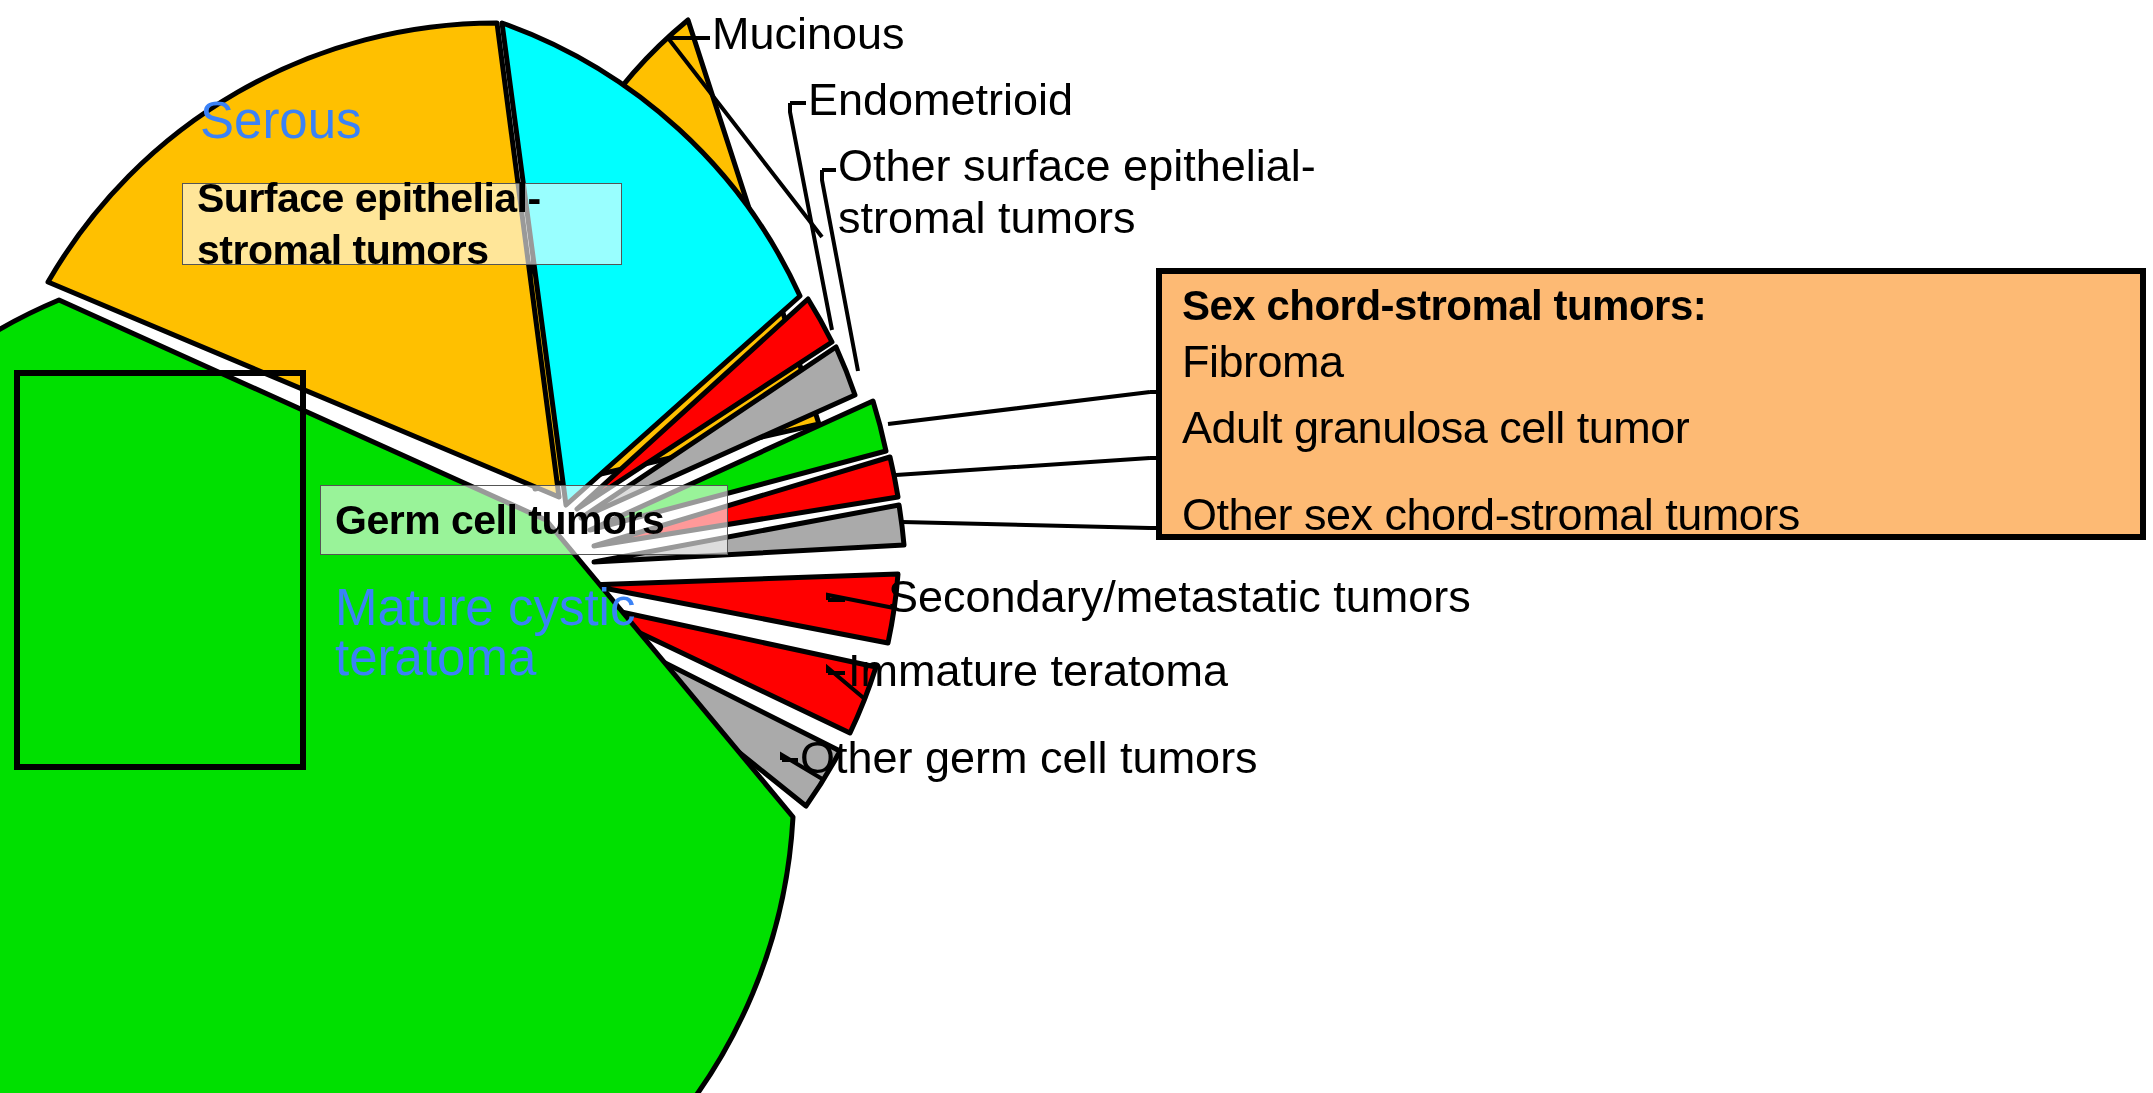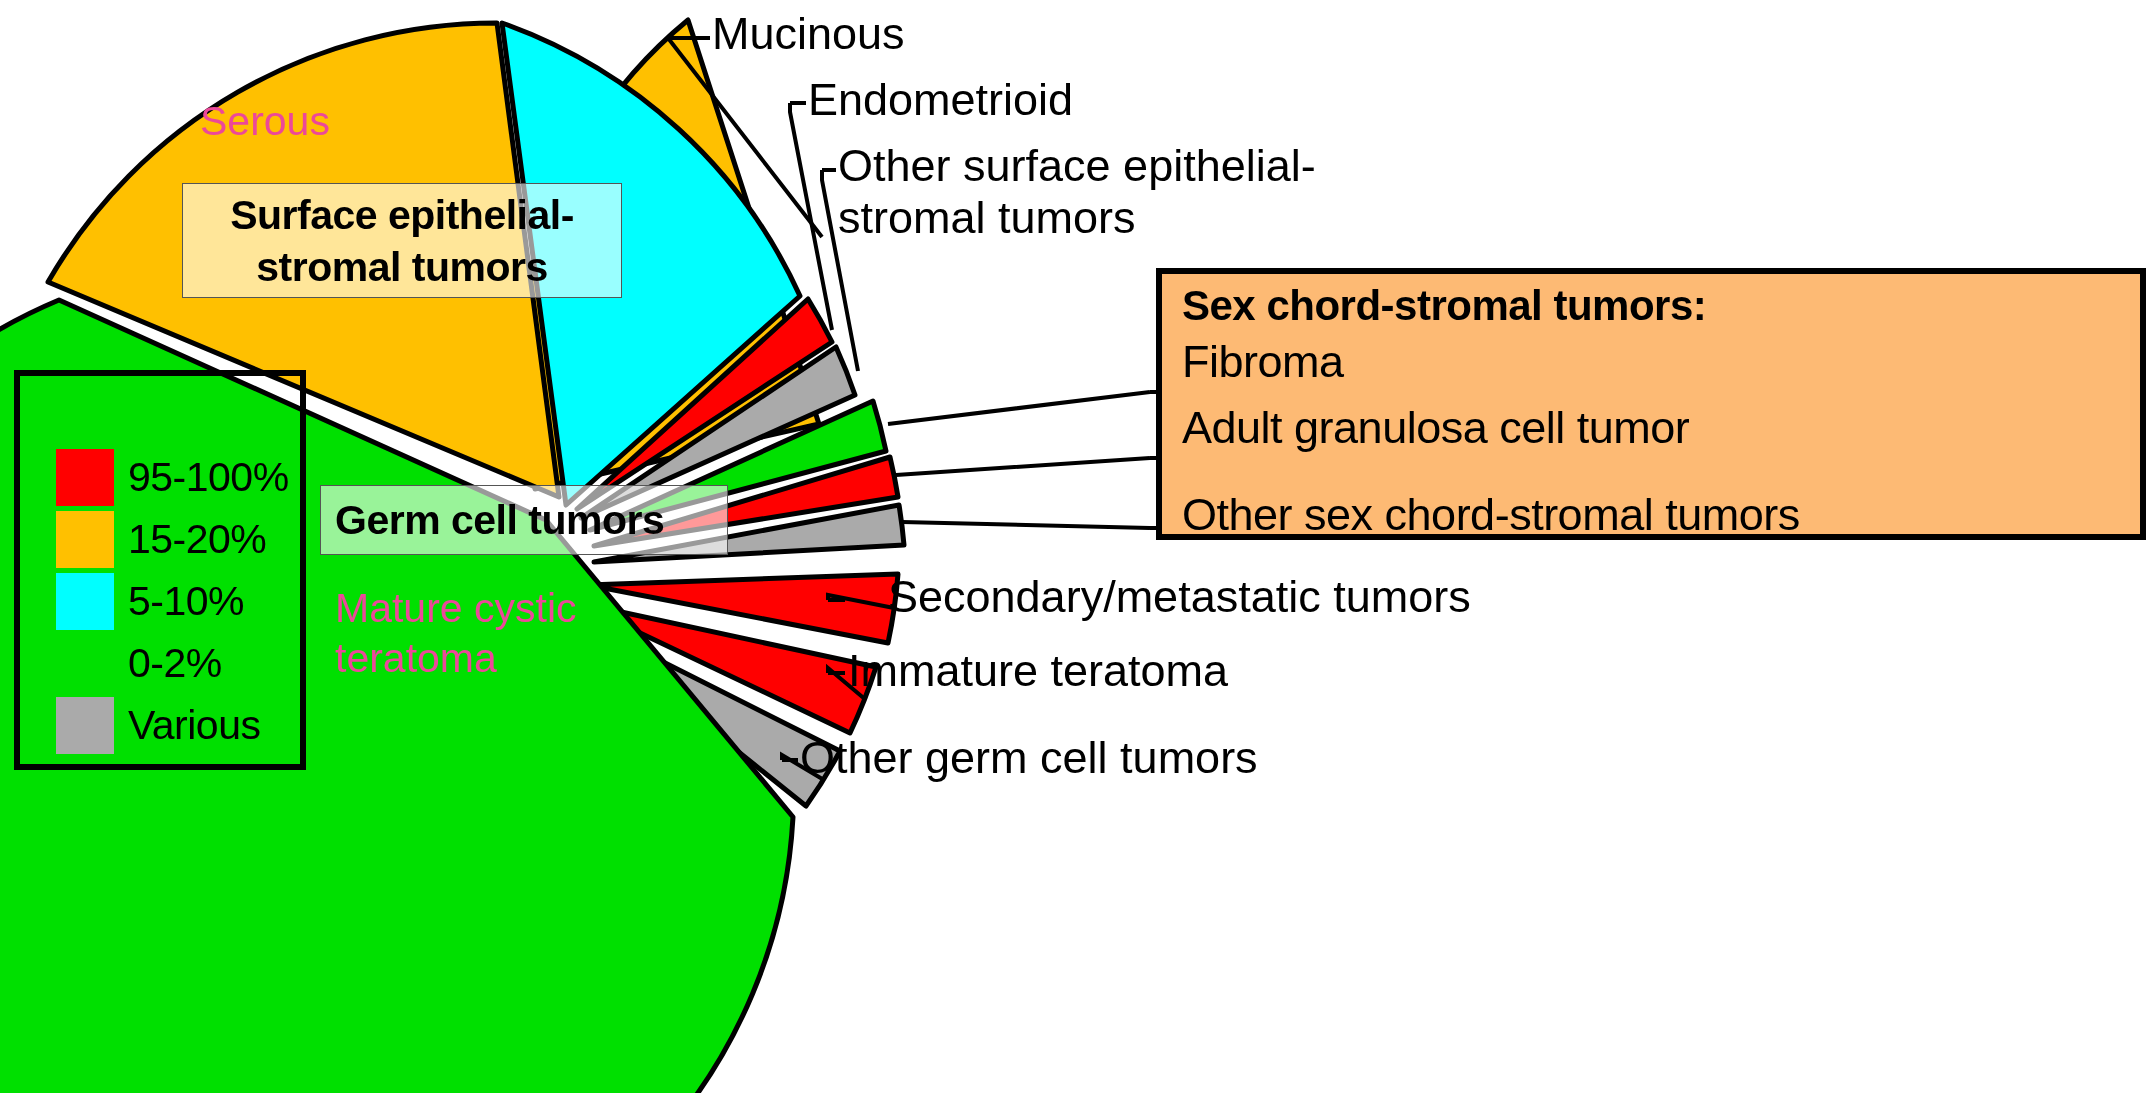--- a/index.html
+++ b/index.html
@@ -39,41 +39,40 @@
     flex-direction: column;
     justify-content: center;
     font-weight: bold;
     color: #000000;
     letter-spacing: -0.5px;
   }
   #box-surface {
     left: 182px;
     top: 183px;
     width: 440px;
-    height: 115px;
+    height: 82px;
     padding: 0 14px;
     font-size: 41px;
     line-height: 52px;
-    text-align: center;
   }
   #box-germ {
     left: 320px;
     top: 485px;
     width: 408px;
     height: 70px;
     padding: 0 14px;
     font-size: 41px;
     line-height: 46px;
   }
 
   
   .pie-text {
     position: absolute;
-    color: #ec4899;
-    font-size: 41px;
+    color: #3b82f6;
+    font-size: 51px;
     line-height: 50px;
     white-space: pre-line;
   }
   #label-serous  { left: 200px; top: 96px; }
   #label-mature  { left: 335px; top: 583px; }
 
   
   .callout {
     position: absolute;
     color: #000000;
@@ -273,42 +272,20 @@
   <div class="callout" id="cal-othersurf">Other surface epithelial-
 stromal tumors</div>
 
   <div class="callout" id="cal-secondary">Secondary/metastatic tumors</div>
 
   <div class="callout" id="cal-immature">Immature teratoma</div>
 
   <div class="callout" id="cal-othergerm">Other germ cell tumors</div>
 
   <div id="legend">
-    <div id="legend-items">
-        <div class="legend-row">
-          <div class="legend-swatch" style="background: rgb(255, 0, 0);"></div>
-          <div class="legend-label">95-100%</div>
-        </div>
-        <div class="legend-row">
-          <div class="legend-swatch" style="background: rgb(255, 192, 0);"></div>
-          <div class="legend-label">15-20%</div>
-        </div>
-        <div class="legend-row">
-          <div class="legend-swatch" style="background: rgb(0, 255, 255);"></div>
-          <div class="legend-label">5-10%</div>
-        </div>
-        <div class="legend-row">
-          <div class="legend-swatch" style="background: rgb(0, 224, 0);"></div>
-          <div class="legend-label">0-2%</div>
-        </div>
-        <div class="legend-row">
-          <div class="legend-swatch" style="background: rgb(170, 170, 170);"></div>
-          <div class="legend-label">Various</div>
-        </div>
-      </div>
   </div>
 
   <div id="sexcord-box">
     <div id="sexcord-title">Sex chord-stromal tumors:</div>
     <div class="sexcord-item" id="sexcord-i0">Fibroma</div>
     <div class="sexcord-item" id="sexcord-i1">Adult granulosa cell tumor</div>
     <div class="sexcord-item" id="sexcord-i2">Other sex chord-stromal tumors</div>
   </div>
 
 </div>

